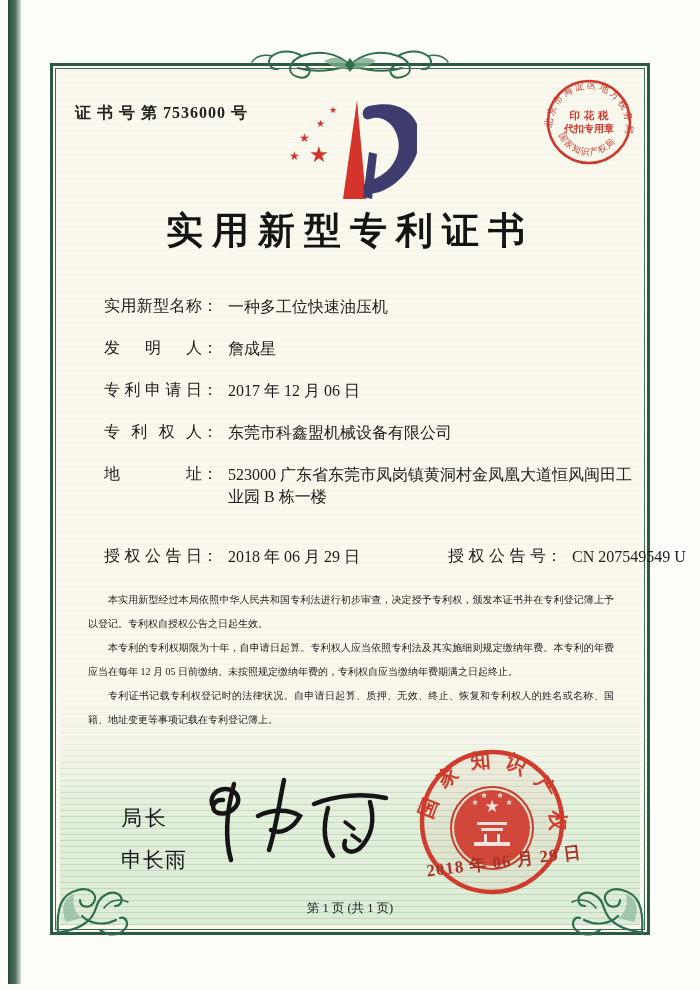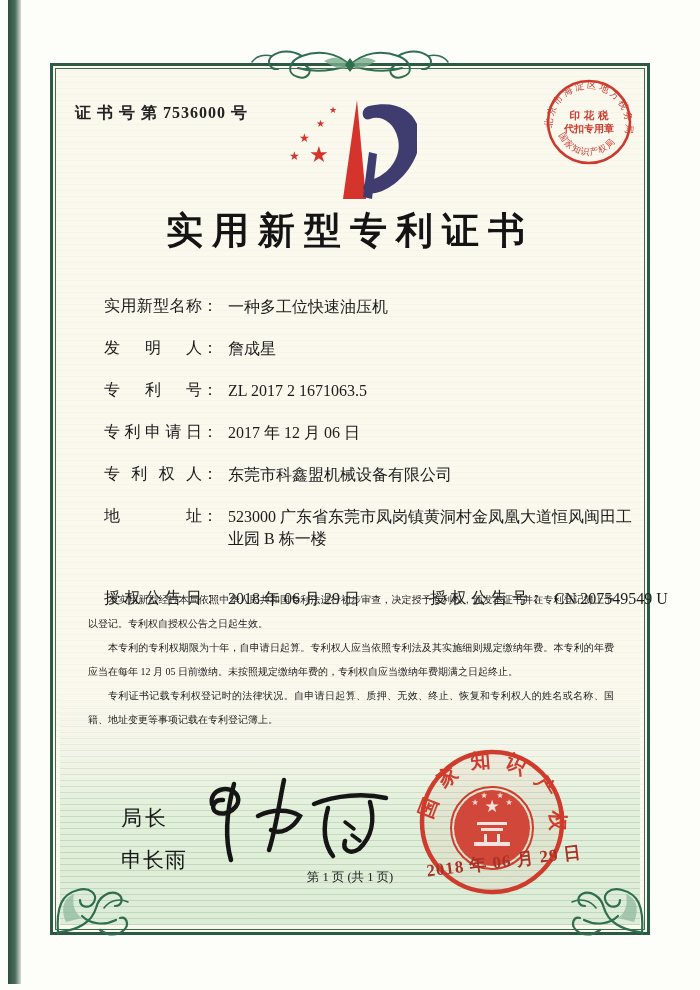--- a/index.html
+++ b/index.html
@@ -40,38 +40,38 @@
   }
   .fields{position:absolute;left:88px;top:296px;width:540px;font-size:16px;margin-left:16px;}
   .frow{position:relative;height:42px;}
   .frow.addr{height:82px;}
   .flabel{
     display:inline-block;width:98px;text-align:justify;text-align-last:justify;
     vertical-align:top;color:#1b1b1b;
   }
   .fcolon{display:inline-block;vertical-align:top;}
   .fvalue{display:inline-block;vertical-align:top;margin-left:6px;max-width:408px;line-height:22px;}
-  .pair2{position:absolute;left:326px;top:0;white-space:nowrap;}
+  .pair2{position:absolute;left:344px;top:0;white-space:nowrap;}
   .paras{
     position:absolute;left:88px;top:588px;width:526px;
     font-size:10px;line-height:24px;text-align:justify;color:#222;
   }
   .paras p{margin:0;text-indent:2em;}
   .director{position:absolute;left:104px;top:804px;font-size:21px;letter-spacing:3px;color:#171717;margin-left:17px;}
   .director .name{margin-top:14px;letter-spacing:1px;}
   .sig{position:absolute;left:196px;top:770px;width:212px;height:102px;}
   .seal{position:absolute;left:416px;top:746px;width:152px;height:152px;}
   .seal-date{
     position:absolute;left:406px;top:850px;width:196px;text-align:center;
     font-size:17px;font-weight:bold;color:#a93226;letter-spacing:1px;
     transform:rotate(-7deg);
   }
   .stamp{position:absolute;left:544px;top:77px;width:90px;height:90px;}
   .footer{
-    position:absolute;left:0;top:869px;width:700px;text-align:center;
+    position:absolute;left:0;top:900px;width:700px;text-align:center;
     font-size:12.5px;color:#222;
   }
   .orn-top{position:absolute;left:240px;top:44px;width:220px;height:44px;}
   .orn-bl{position:absolute;left:52px;top:846px;width:92px;height:92px;}
   .orn-br{position:absolute;left:556px;top:846px;width:92px;height:92px;transform:scaleX(-1);}
   svg text{font-family:"DejaVu Sans","Liberation Sans",sans-serif;}
 </style>
 </head>
 <body>
 
@@ -135,24 +135,20 @@
   <div class="doc-title">实用新型专利证书</div>
 
   <div class="fields">
     <div class="frow">
       <span class="flabel">实用新型名称</span><span class="fcolon">：</span>
       <span class="fvalue">一种多工位快速油压机</span>
     </div>
     <div class="frow">
       <span class="flabel">发明人</span><span class="fcolon">：</span>
       <span class="fvalue">詹成星</span>
-    </div>
-    <div class="frow">
-      <span class="flabel">专利号</span><span class="fcolon">：</span>
-      <span class="fvalue">ZL 2017 2 1671063.5</span>
     </div>
     <div class="frow">
       <span class="flabel">专利申请日</span><span class="fcolon">：</span>
       <span class="fvalue">2017 年 12 月 06 日</span>
     </div>
     <div class="frow">
       <span class="flabel">专利权人</span><span class="fcolon">：</span>
       <span class="fvalue">东莞市科鑫盟机械设备有限公司</span>
     </div>
     <div class="frow addr">

